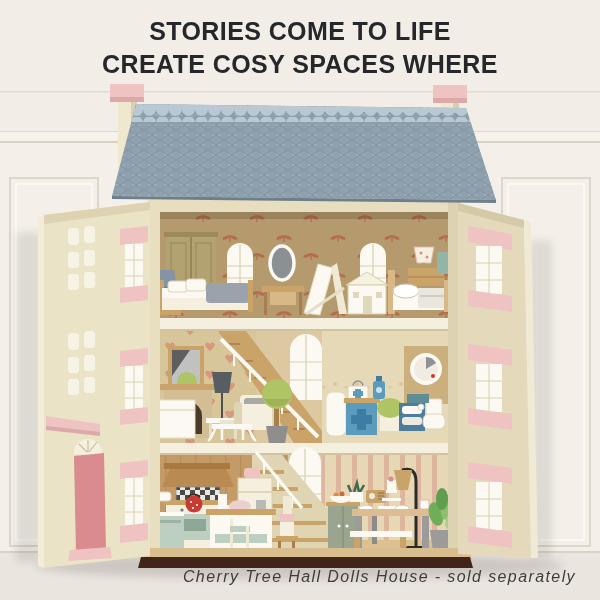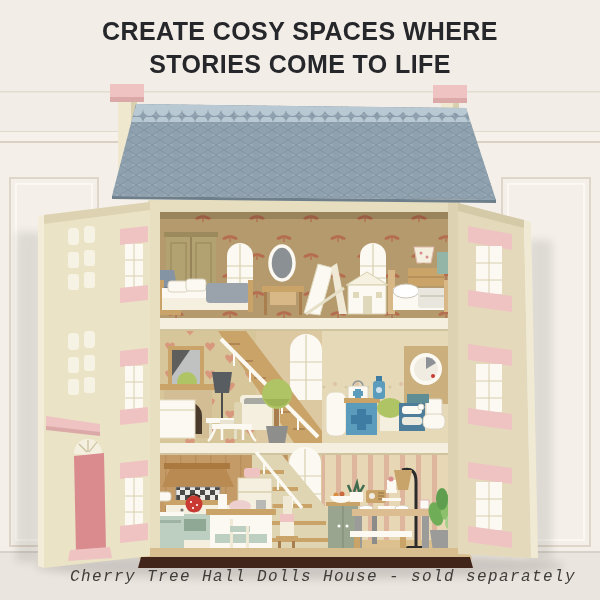--- a/index.html
+++ b/index.html
@@ -1,18 +1,18 @@
 <!DOCTYPE html>
 <html style="--background: #f2ede6; --wall-white: #f6f2eb; --panel-line: #ded6c8; --floor: #ebe5df; --headline: #26272b; --caption: #3f3d3a; --roof: #8fa1ae; --roof-trim: #b9c9d4; --roof-line: #76899a; --pink: #eec3c2; --pink-dark: #d98b8d; --cream: #e7debf; --cream-light: #f4efde; --cream-mid: #dfd5b2; --wood: #c9a368; --wood-dark: #a87e4e; --wallpaper-top: #b49a6c; --motif: #b5654a; --hearts-bg: #d8c69b; --heart: #d9937b; --bath-bg: #e5d9b8; --stripe-bg: #e7d7b4; --stripe: #d79a8c; --plank: #c49a66; --base-dark: #42251a; --blue: #5b9cbc; --blue-deep: #3e7ca3; --teal: #5f8d96; --mint: #bccfc0; --green: #aec465; --grey: #9b9b99; --white-warm: #fbf9f2; --olive: #b2a171; --red: #c93a32;"><head>
 <meta charset="utf-8">
 <style>
   html,body{margin:0;padding:0;}
   #stage{position:relative;width:600px;height:600px;overflow:hidden;background:var(--background,#f2ede6);font-family:"Liberation Sans",sans-serif;}
   #headline{position:absolute;top:15px;left:0;width:600px;text-align:center;color:var(--headline,#26272b);font-weight:700;font-size:25px;line-height:33px;letter-spacing:0.4px;}
-  #caption{position:absolute;top:568px;right:24px;text-align:right;font-family:Liberation Mono, monospace;font-style:italic;font-size:16px;letter-spacing:1.4px;color:var(--caption,#3f3d3a);}
+  #caption{position:absolute;top:568px;right:24px;text-align:right;font-family:Liberation Sans, sans-serif;font-style:italic;font-size:16px;letter-spacing:1.4px;color:var(--caption,#3f3d3a);}
   svg{position:absolute;top:0;left:0;}
 </style>
 </head>
 <body>
 
 <div id="stage">
 
   <svg width="600" height="600" viewBox="0 0 600 600">
     <defs>
       <pattern id="shingle" width="16" height="10" patternUnits="userSpaceOnUse">
@@ -506,18 +506,18 @@
       <g>
         <polygon points="468,462 512,468 512,484 468,478" fill="var(--pink,#eec3c2)"></polygon>
         <rect x="476" y="482" width="26" height="48" fill="var(--white-warm,#fbf9f2)"></rect>
         <path d="M489,482 v48 M476,499 h26 M476,516 h26" stroke="#d8cfae" stroke-width="1" fill="none"></path>
         <polygon points="468,526 512,532 512,548 468,542" fill="var(--pink,#eec3c2)"></polygon>
       </g>
     </g>
   </svg>
 
   <div id="headline">
+    <div>STORIES COME TO LIFE</div>
     <div>CREATE COSY SPACES WHERE</div>
-    <div>STORIES COME TO LIFE</div>
   </div>
 
   <div id="caption">Cherry Tree Hall Dolls House - sold separately</div>
 </div>
 
 </body></html>

